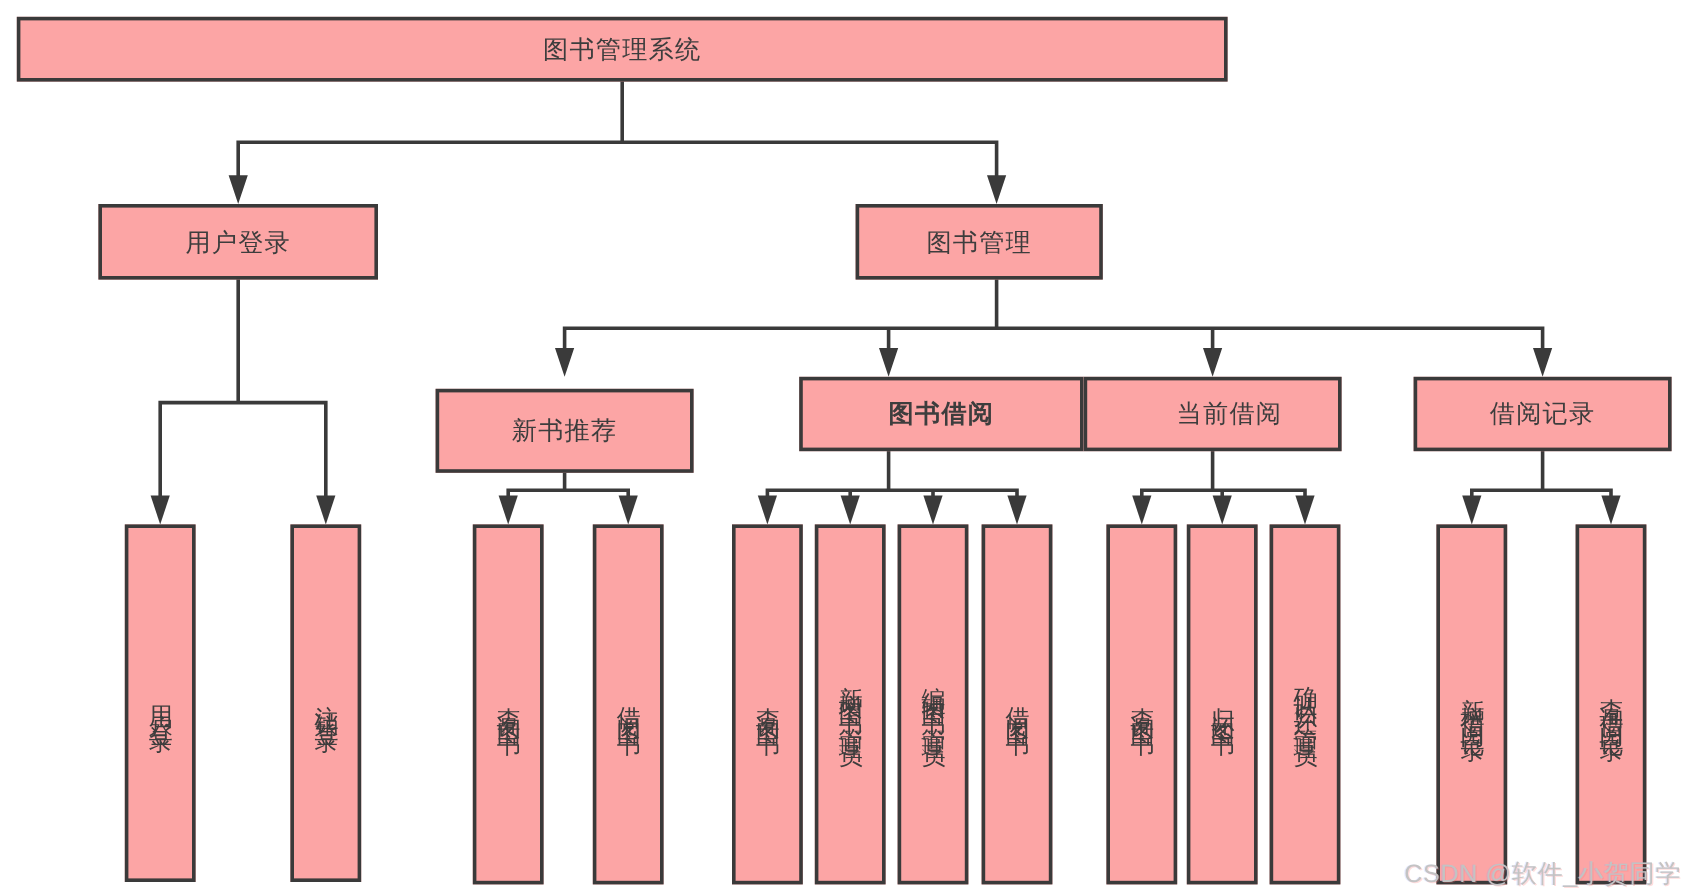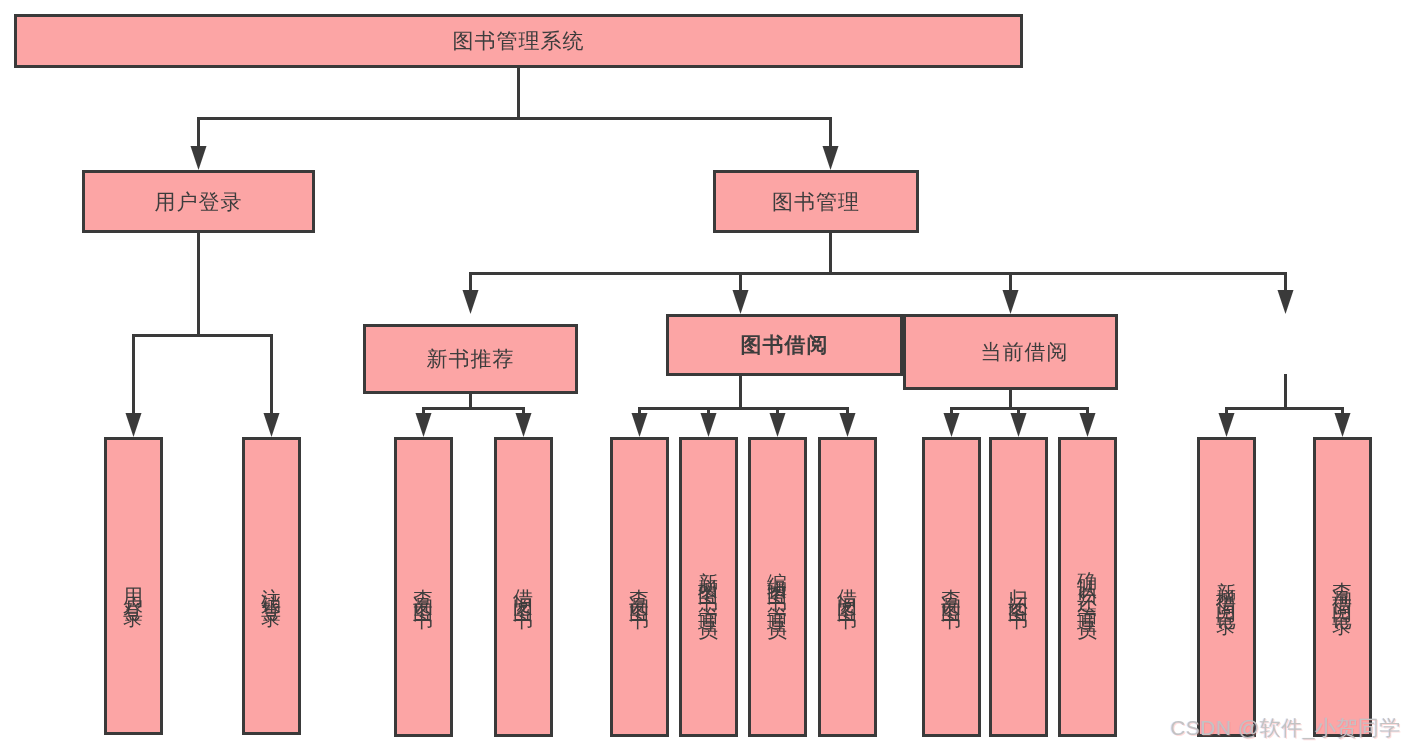--- a/index.html
+++ b/index.html
@@ -120,22 +120,25 @@
   <div class="box" style="left:713px;top:170px;width:206px;height:63px;">
     <span class="hlabel">图书管理</span>
   </div>
 
   <div class="box" style="left:363px;top:324px;width:215px;height:70px;text-align:center;">
     <span class="hlabel">新书推荐</span>
   </div>
   <div class="box" style="left:666px;top:314px;width:237px;height:62px;font-weight:bold;">
     <span class="hlabel">图书借阅</span>
   </div>
-  <div class="box" style="left:903px;top:314px;width:215px;height:76px;padding-left:28px;">
+  <div class="box" style="left:903px;top:314px;width:215px;height:62px;padding-left:28px;">
     <span class="hlabel">当前借阅</span>
+  </div>
+  <div class="box" style="left:1178px;top:314px;width:215px;height:62px;">
+    <span class="hlabel">借阅记录</span>
   </div>
 
   <div class="box leaf" style="left:104px;top:437px;width:59px;height:298px;">
     <span>用户登录</span>
   </div>
   <div class="box leaf" style="left:242px;top:437px;width:59px;height:298px;">
     <span>注销登录</span>
   </div>
 
   <div class="box leaf" style="left:394px;top:437px;width:59px;height:300px;">

